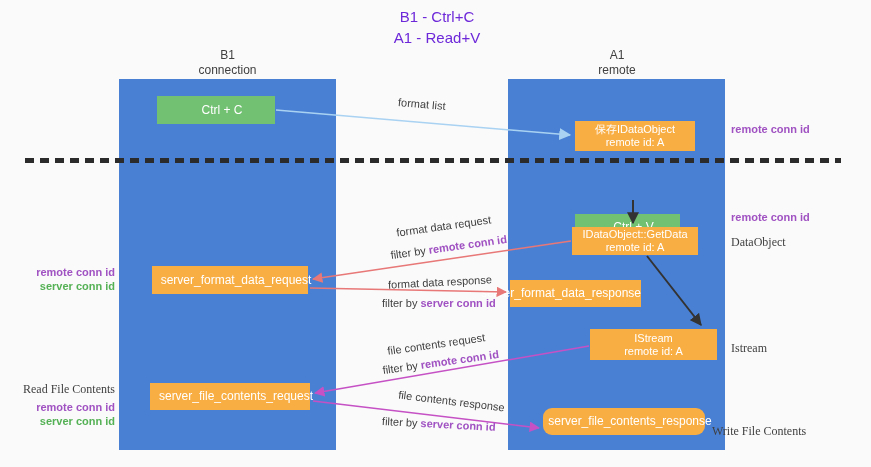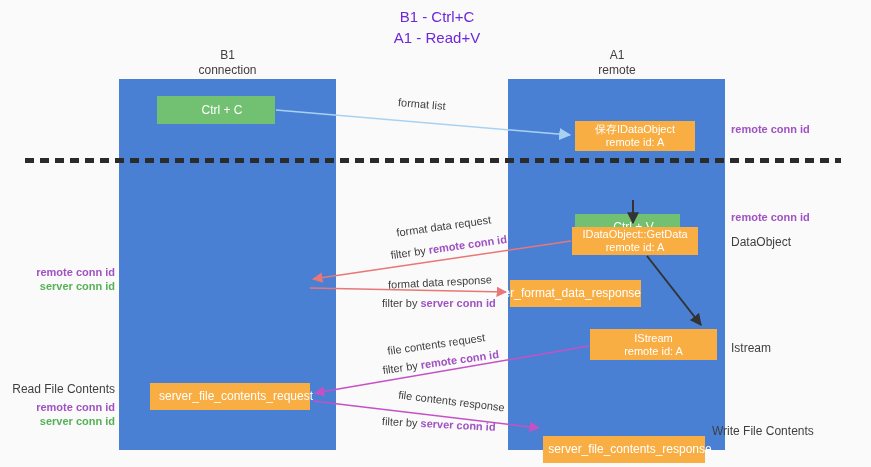--- a/index.html
+++ b/index.html
@@ -21,21 +21,21 @@
   .box.single { font-size:12px;padding-left:12px; }
 
   .arrows { position:absolute; left:0; top:0; width:871px; height:467px; z-index:4; pointer-events:none; }
 
   .msg-label { position:absolute; z-index:5; font-size:11px; color:#3f3f3f; white-space:nowrap; }
   .msg-label .hl-purple { color:#a052c2; font-weight:bold; margin-left:3px; }
 
   .side-label { position:absolute; z-index:5; font-size:11px; white-space:nowrap; }
   .side-label.bold-purple { color:#a052c2; font-weight:bold; }
   .side-label.bold-green { color:#55b155; font-weight:bold; }
-  .side-label.plain { color:#3f3f3f; font-size:12px; }
+  .side-label.plain { color:#3f3f3f; font-size:12px;font-family:Liberation Serif, serif; }
   .left-align-right { width:105px; text-align:right; }
 </style>
 </head>
 <body>
 
 <div class="canvas">
 
   <div class="title">
     <div>B1 - Ctrl+C</div>
     <div>A1 - Read+V</div>
@@ -66,35 +66,38 @@
 
   <div class="box single" style="left:575px; top:174px; width:105px; height:26px; background:#72c072;margin-top:40px;">
     <div>Ctrl + V</div>
   </div>
 
   <div class="box" style="left:572px; top:227px; width:126px; height:28px; background:#f9ae44;">
     <div>IDataObject::GetData</div>
     <div>remote id: A</div>
   </div>
 
+  <div class="box single" style="left:152px; top:266px; width:156px; height:28px; background:#f9ae44;">
+    <div>server_format_data_request</div>
+  </div>
 
   <div class="box single" style="left:510px; top:280px; width:131px; height:27px; background:#f9ae44;align-items:flex-end;">
     <div>server_format_data_response</div>
   </div>
 
   <div class="box" style="left:590px; top:329px; width:127px; height:31px; background:#f9ae44;">
     <div>IStream</div>
     <div>remote id: A</div>
   </div>
 
   <div class="box single" style="left:150px; top:383px; width:160px; height:27px; background:#f9ae44;">
     <div>server_file_contents_request</div>
   </div>
 
-  <div class="box single" style="left:543px; top:436px; width:162px; height:27px; background:#f9ae44;">
+  <div class="box single" style="left:543px; top:408px; width:162px; height:27px; background:#f9ae44;border-radius:9px;">
     <div>server_file_contents_response</div>
   </div>
 
   <svg class="arrows" viewBox="0 0 871 467">
     <defs>
       <marker id="mh-blue" viewBox="0 0 10 10" refX="9" refY="5" markerWidth="8" markerHeight="8" orient="auto">
         <path d="M0,0 L10,5 L0,10 z" fill="#a9d2f2"></path>
       </marker>
       <marker id="mh-red" viewBox="0 0 10 10" refX="9" refY="5" markerWidth="7" markerHeight="7" orient="auto">
         <path d="M0,0 L10,5 L0,10 z" fill="#e87777"></path>

